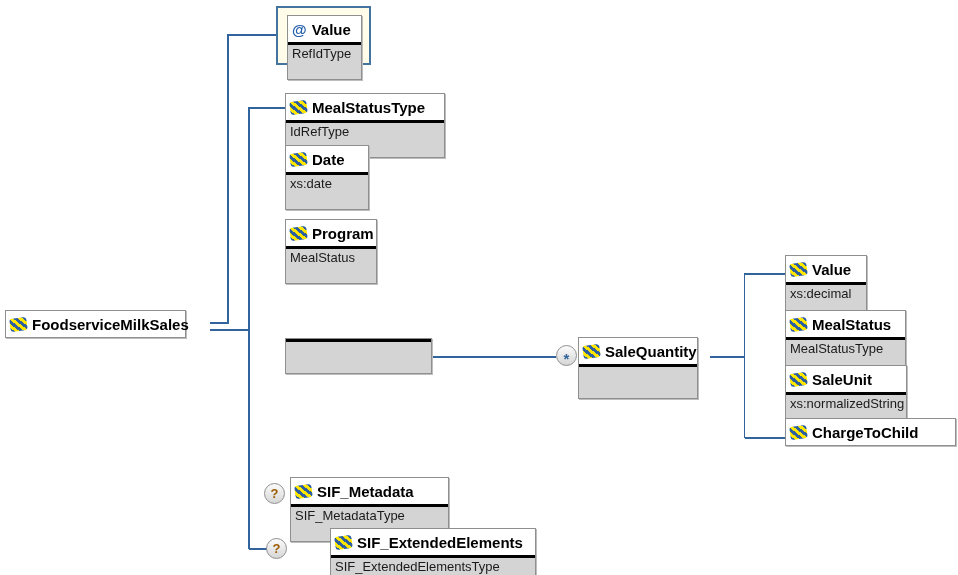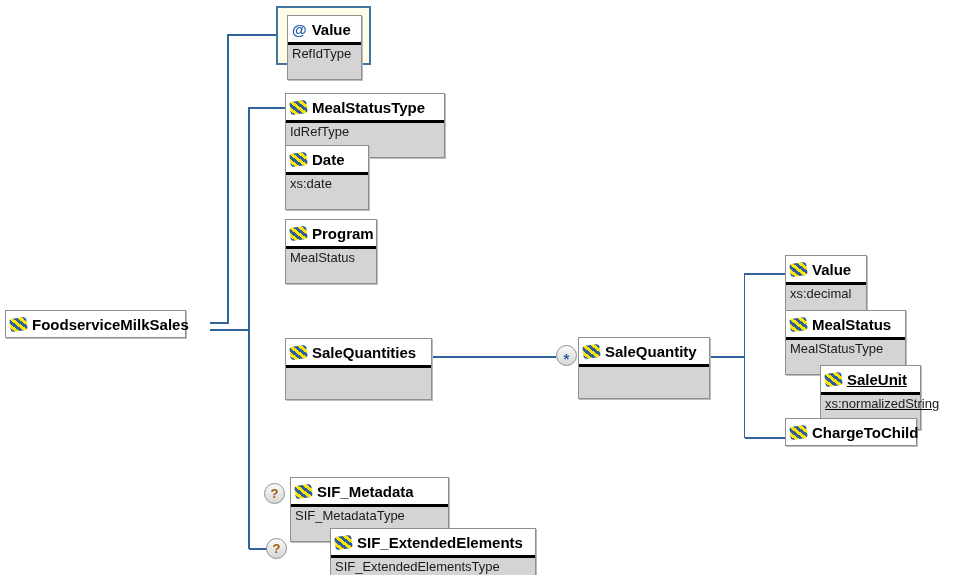--- a/index.html
+++ b/index.html
@@ -90,31 +90,27 @@
 
   <div class="node" style="left:285px;top:200px;width:92px;margin-top:19px;">
     <div class="node-title">
       <span class="el-icon"></span>
       <span>Program</span>
     </div>
     <div class="node-type">MealStatus</div>
   </div>
 
   <div class="node" style="left:285px;top:338px;width:147px;">
-    <div class="node-title">
-      <span class="el-icon"></span>
-      <span>SaleQuantities</span>
-    </div>
     <div class="node-type"></div>
   </div>
 
   <div class="badge" style="left:556px;top:345px;">
     <span class="badge-star">*</span>
   </div>
-  <div class="node" style="left:578px;top:337px;width:132px;">
+  <div class="node" style="left:578px;top:337px;width:120px;">
     <div class="node-title">
       <span class="el-icon"></span>
       <span>SaleQuantity</span>
     </div>
     <div class="node-type"></div>
   </div>
 
   <div class="node" style="left:785px;top:255px;width:82px;">
     <div class="node-title">
       <span class="el-icon"></span>
@@ -124,29 +120,29 @@
   </div>
 
   <div class="node" style="left:785px;top:310px;width:121px;">
     <div class="node-title">
       <span class="el-icon"></span>
       <span>MealStatus</span>
     </div>
     <div class="node-type">MealStatusType</div>
   </div>
 
-  <div class="node" style="left:820px;top:365px;width:101px;text-decoration:underline;">
+  <div class="node" style="left:785px;top:365px;width:122px;">
     <div class="node-title">
       <span class="el-icon"></span>
       <span>SaleUnit</span>
     </div>
     <div class="node-type">xs:normalizedString</div>
   </div>
 
-  <div class="node" style="left:785px;top:418px;width:132px;">
+  <div class="node" style="left:785px;top:418px;width:171px;">
     <div class="node-title">
       <span class="el-icon"></span>
       <span>ChargeToChild</span>
     </div>
   </div>
 
   <div class="badge" style="left:264px;top:483px;">
     <span class="badge-q">?</span>
   </div>
   <div class="node" style="left:290px;top:477px;width:159px;">

